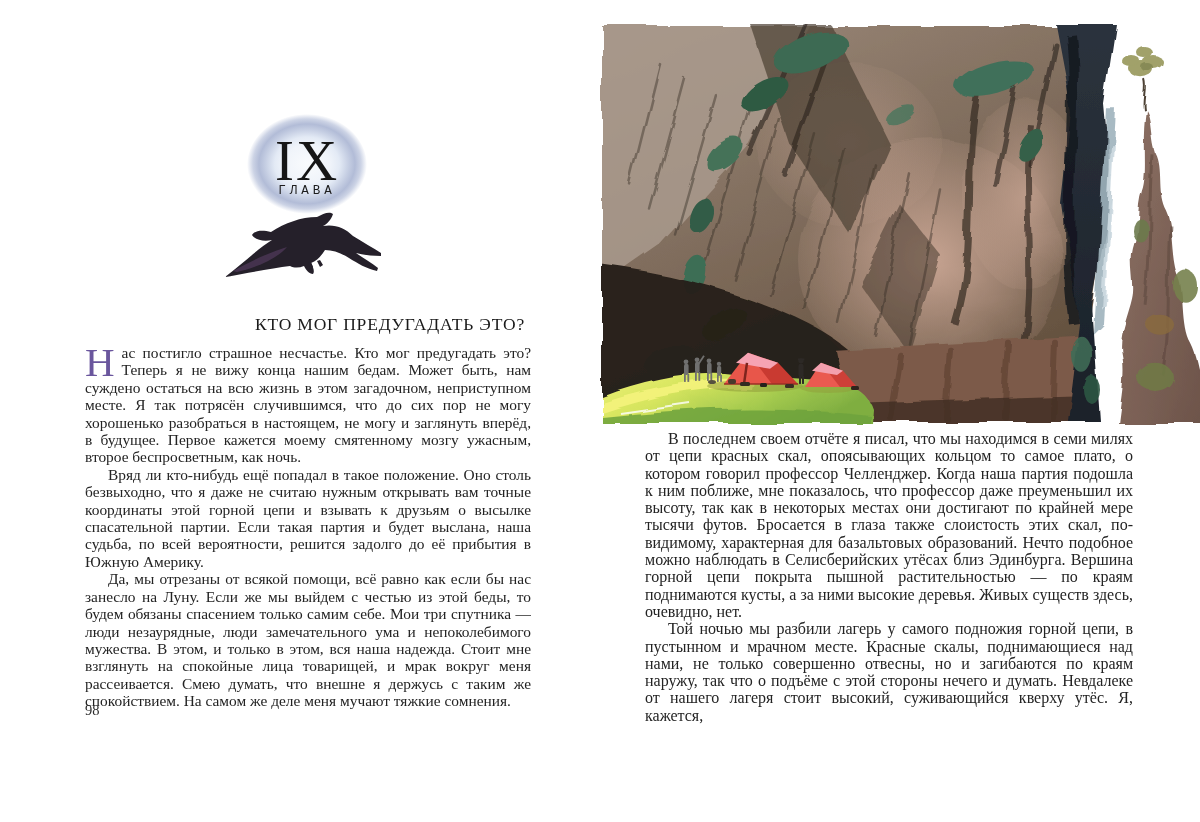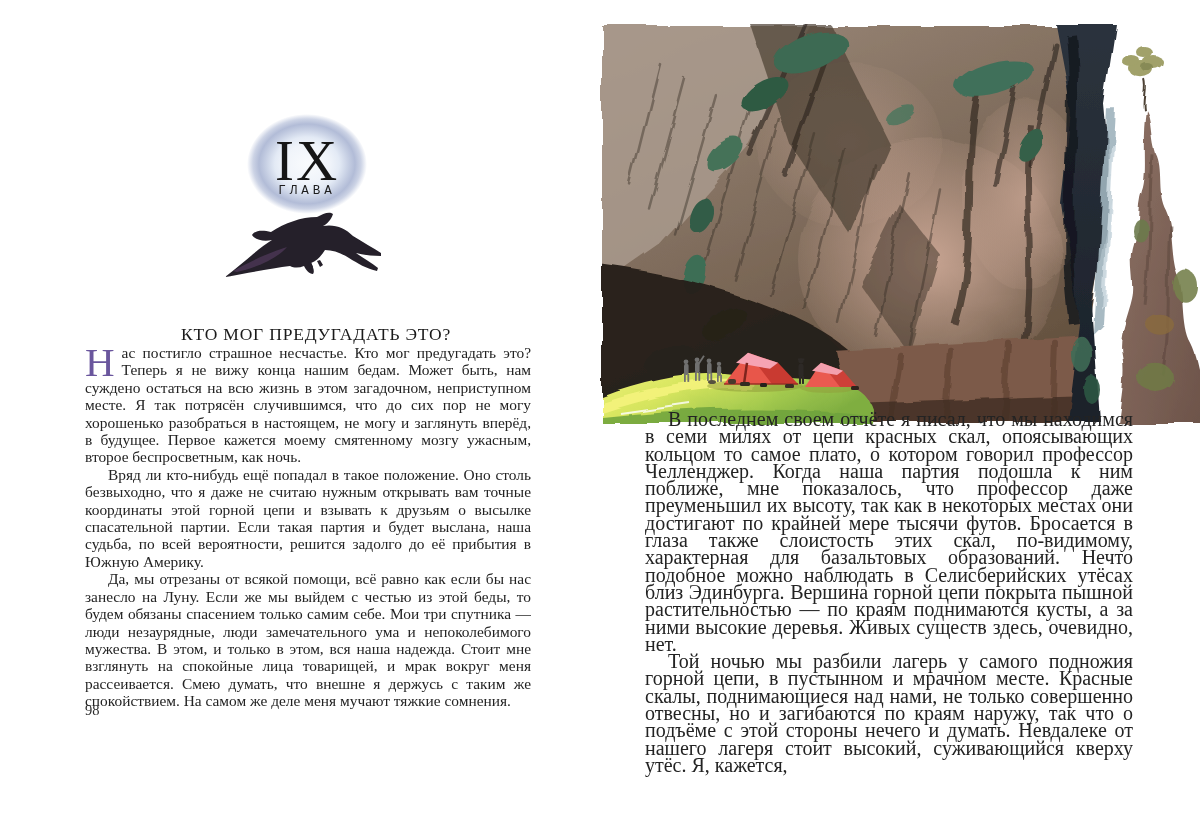--- a/index.html
+++ b/index.html
@@ -24,27 +24,27 @@
     position:absolute;left:0;right:0;top:14px;text-align:center;
     font-size:57px;letter-spacing:2px;color:#161616;
   }
   .chapter-label{
     position:absolute;left:0;right:0;top:70px;text-align:center;
     font-size:12.5px;letter-spacing:4px;color:#1d1d1d;font-family:Liberation Mono, monospace;
   }
   .ptero{position:absolute;left:50%;top:211px;margin-left:-84px;width:164px;height:76px;}
 
   .chapter-title{
-    position:absolute;left:16px;right:0;top:308px;margin:16px;text-align:center;
+    position:absolute;left:16px;right:0;top:308px;margin:6px;text-align:right;
     font-size:17.5px;font-weight:normal;letter-spacing:0.8px;color:#1a1a1a;
   }
 
   .body-text{position:absolute;left:0;right:0;text-align:justify;}
   .body-text-left{top:344px;font-size:15.4px;line-height:17.4px;}
-  .body-text-right{top:411px;font-size:20px;line-height:17.3px;}
+  .body-text-right{top:430px;font-size:16px;line-height:17.3px;}
   .body-text p{margin:0;}
   .body-text p + p{text-indent:23px;}
   .body-text-right p:first-child{text-indent:23px;}
 
   .dropcap{
     float:left;color:#6a569d;font-size:41px;line-height:32px;
     padding:2px 7px 0 0;font-weight:normal;
   }
 
   .folio{position:absolute;left:0;text-align:left;font-size:14.5px;color:#2c2c2c;}

